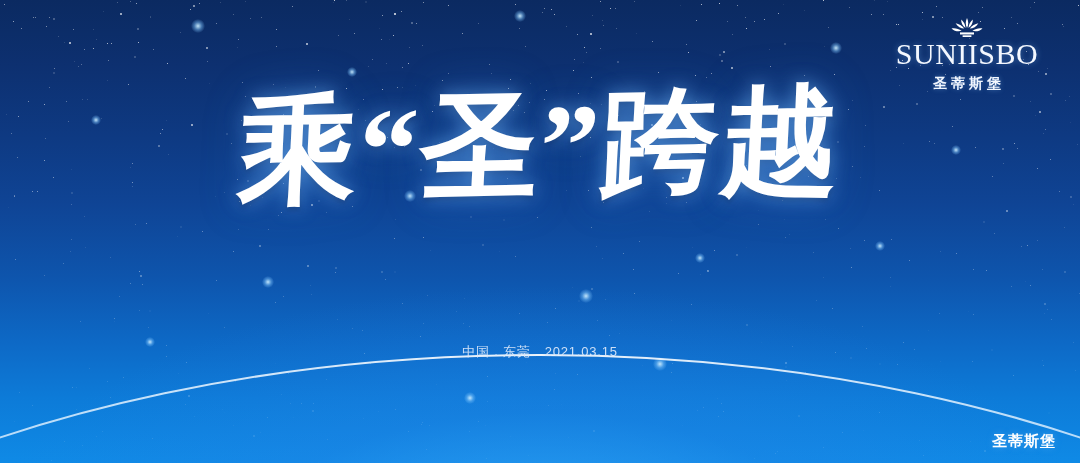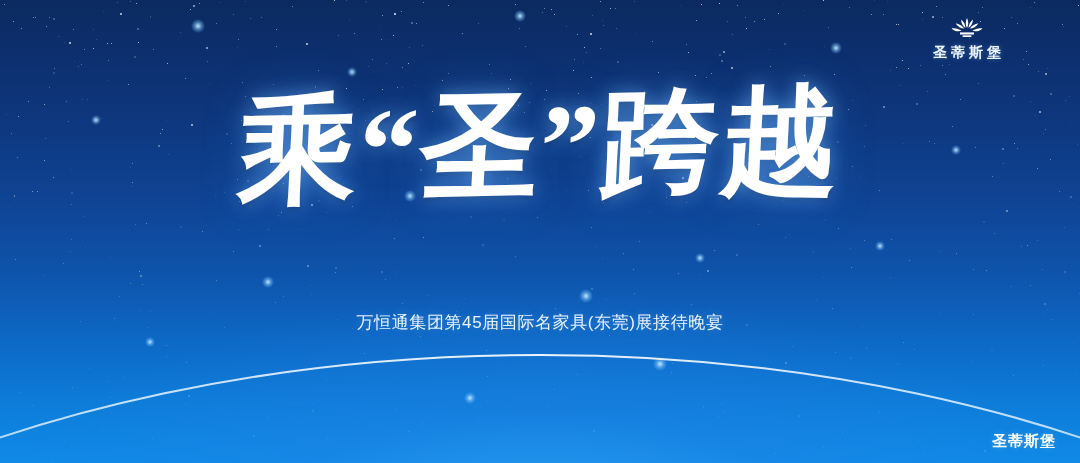--- a/index.html
+++ b/index.html
@@ -851,26 +851,29 @@
           <path d="M27.8 3.6 C28 7 26.4 10 23.5 12 C23.8 8.4 25.4 5.6 27.8 3.6 Z"></path>
           <path d="M10.6 7.2 C14 7.8 17 9.6 19.2 12.6 C15.8 12.6 12.6 10.8 10.6 7.2 Z"></path>
           <path d="M33.4 7.2 C31.4 10.8 28.2 12.6 24.8 12.6 C27 9.6 30 7.8 33.4 7.2 Z"></path>
           <path d="M6.5 12.4 C10 11.8 13.6 12.6 16.6 14.8 C13.2 15.8 9.3 15.1 6.5 12.4 Z"></path>
           <path d="M37.5 12.4 C34.7 15.1 30.8 15.8 27.4 14.8 C30.4 12.6 34 11.8 37.5 12.4 Z"></path>
           <path d="M15 16.4 h14 v2.1 h-14 Z"></path>
           <path d="M17.6 19.3 h8.8 v1.7 h-8.8 Z"></path>
         </g>
       </svg>
     </div>
+    <div class="logo-word">SUNIISBO</div>
     <div class="logo-cn">圣蒂斯堡</div>
   </div>
 
   <div class="headline">
     <span>乘“圣”跨越</span>
   </div>
 
 
-  <div class="event-line">万恒通集团第45届国际名家具(东莞)展接待晚宴</div>
-
+
+  <div class="meta-line">
+    <span class="place">中国 . 东莞</span><span>2021.03.15</span>
+  </div>
 
   <div class="watermark">圣蒂斯堡</div>
 
 </div>
 
 </body></html>

